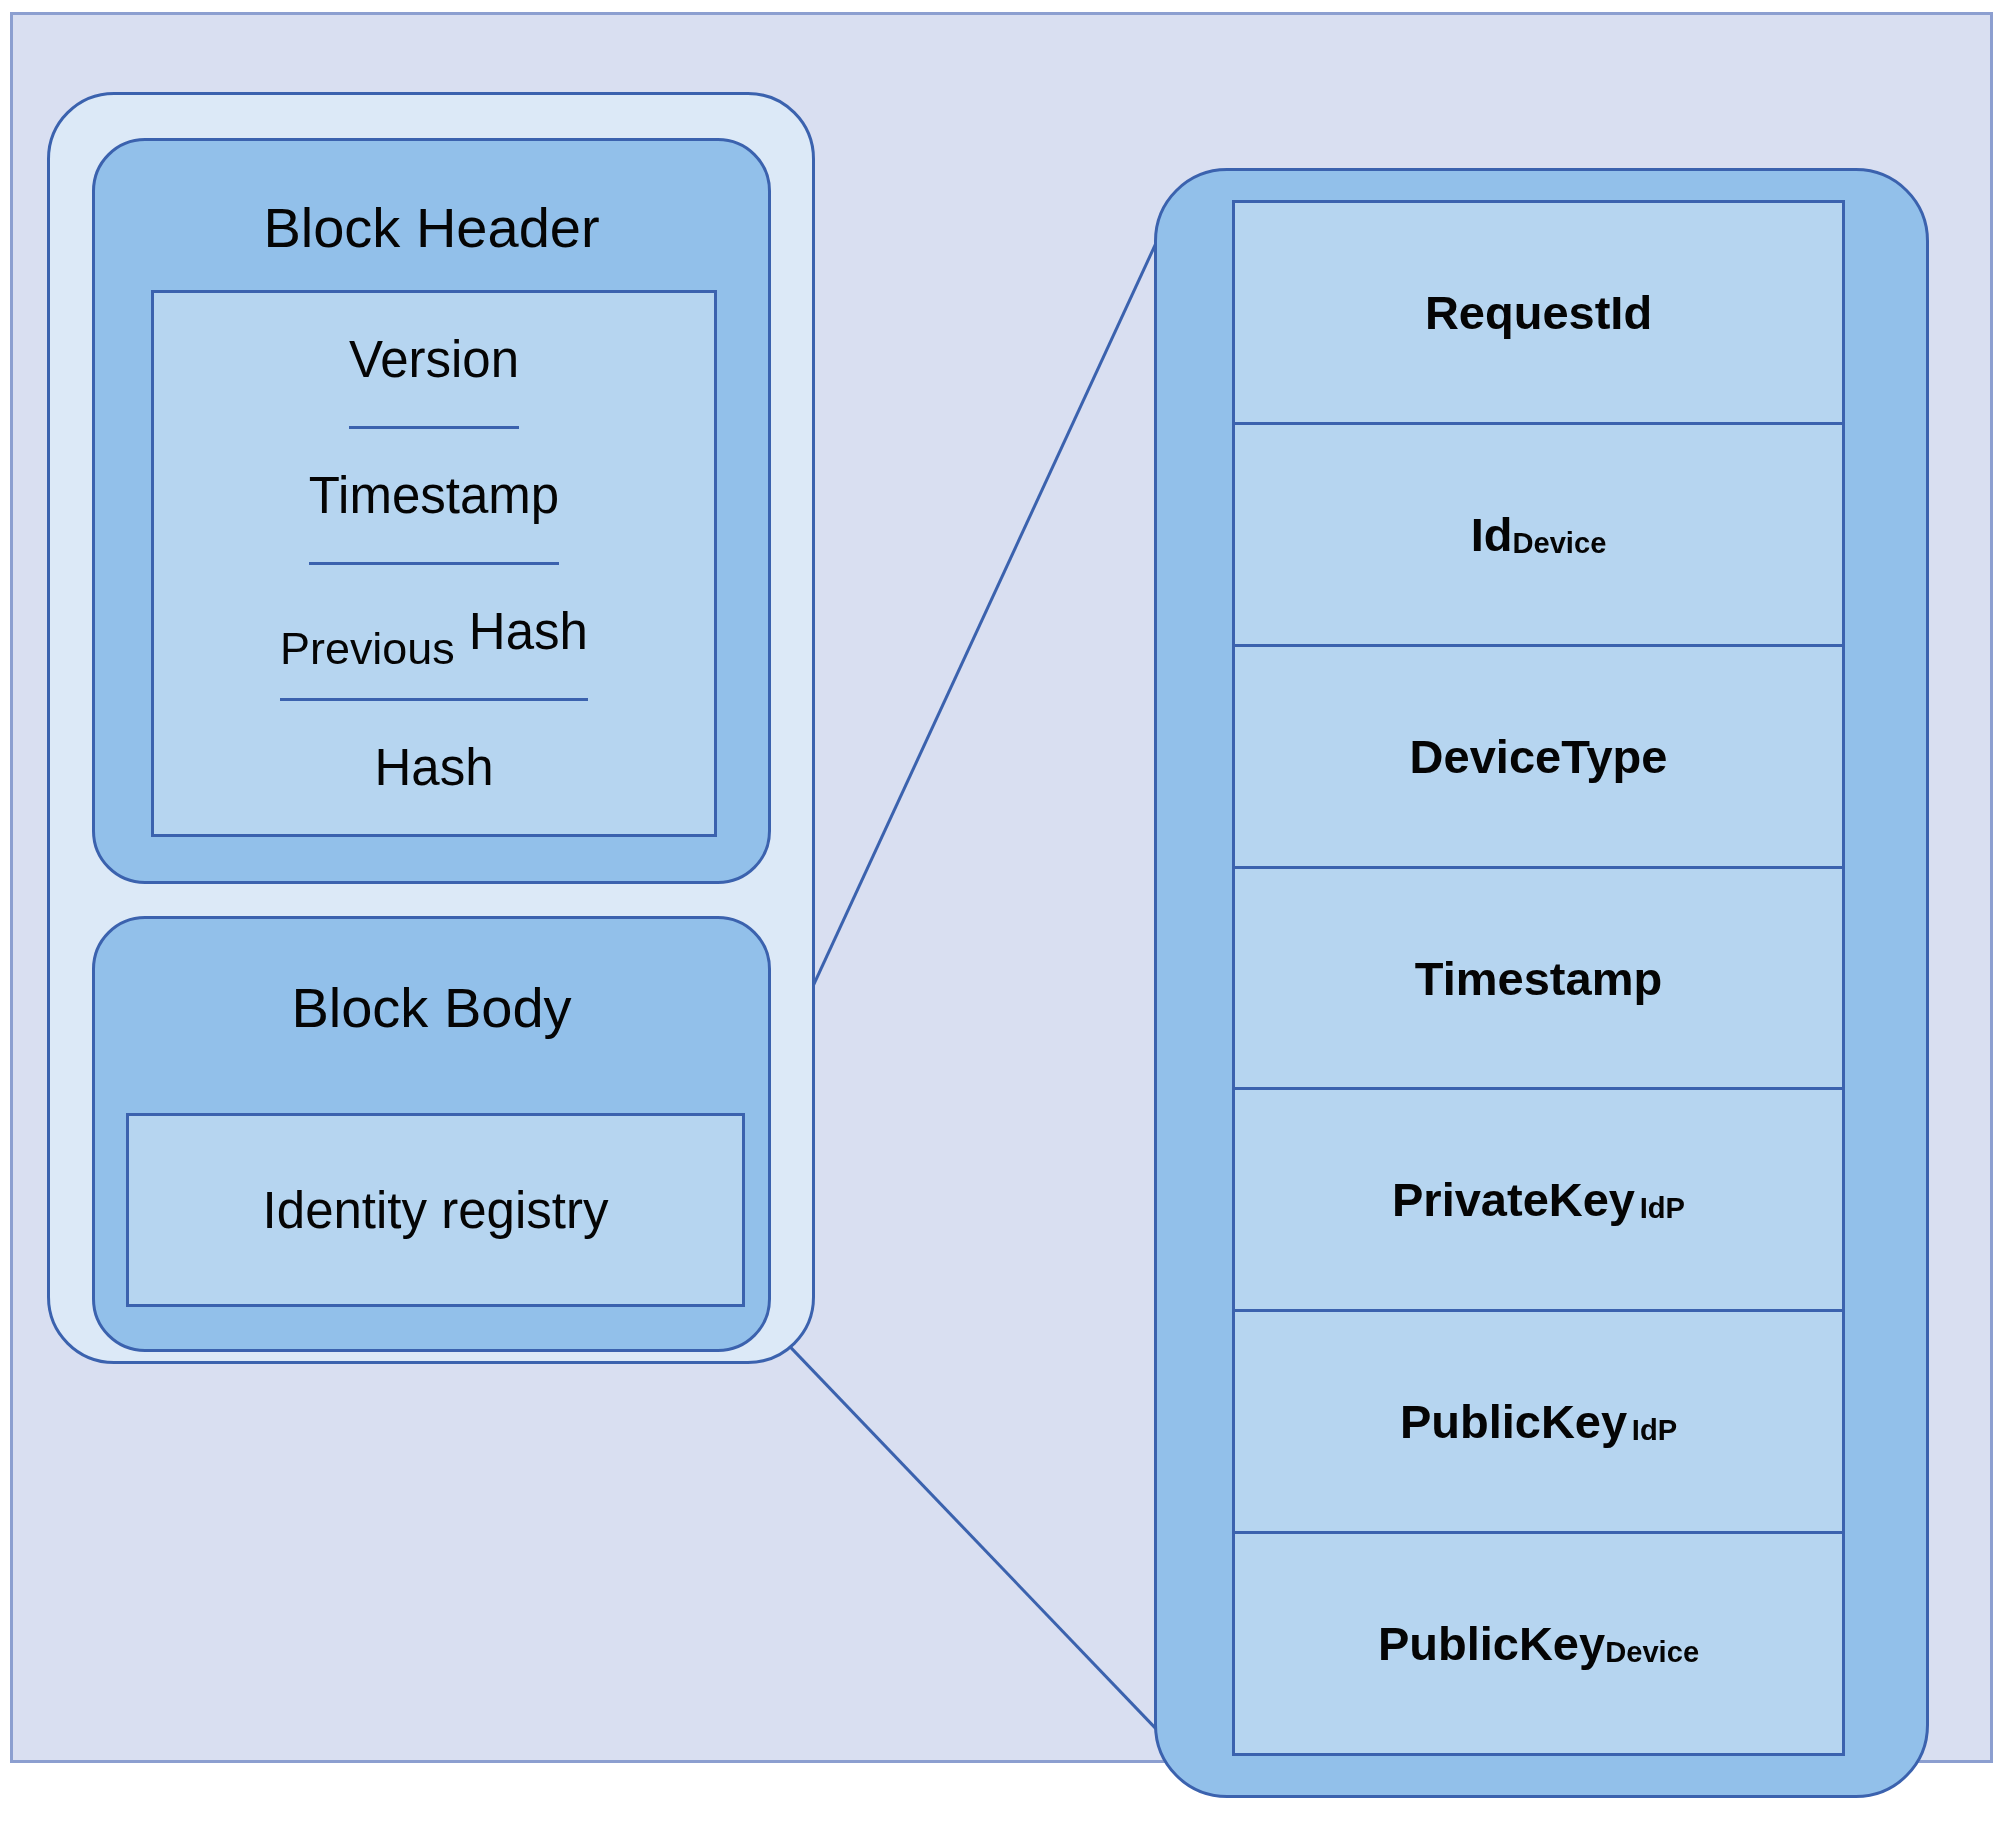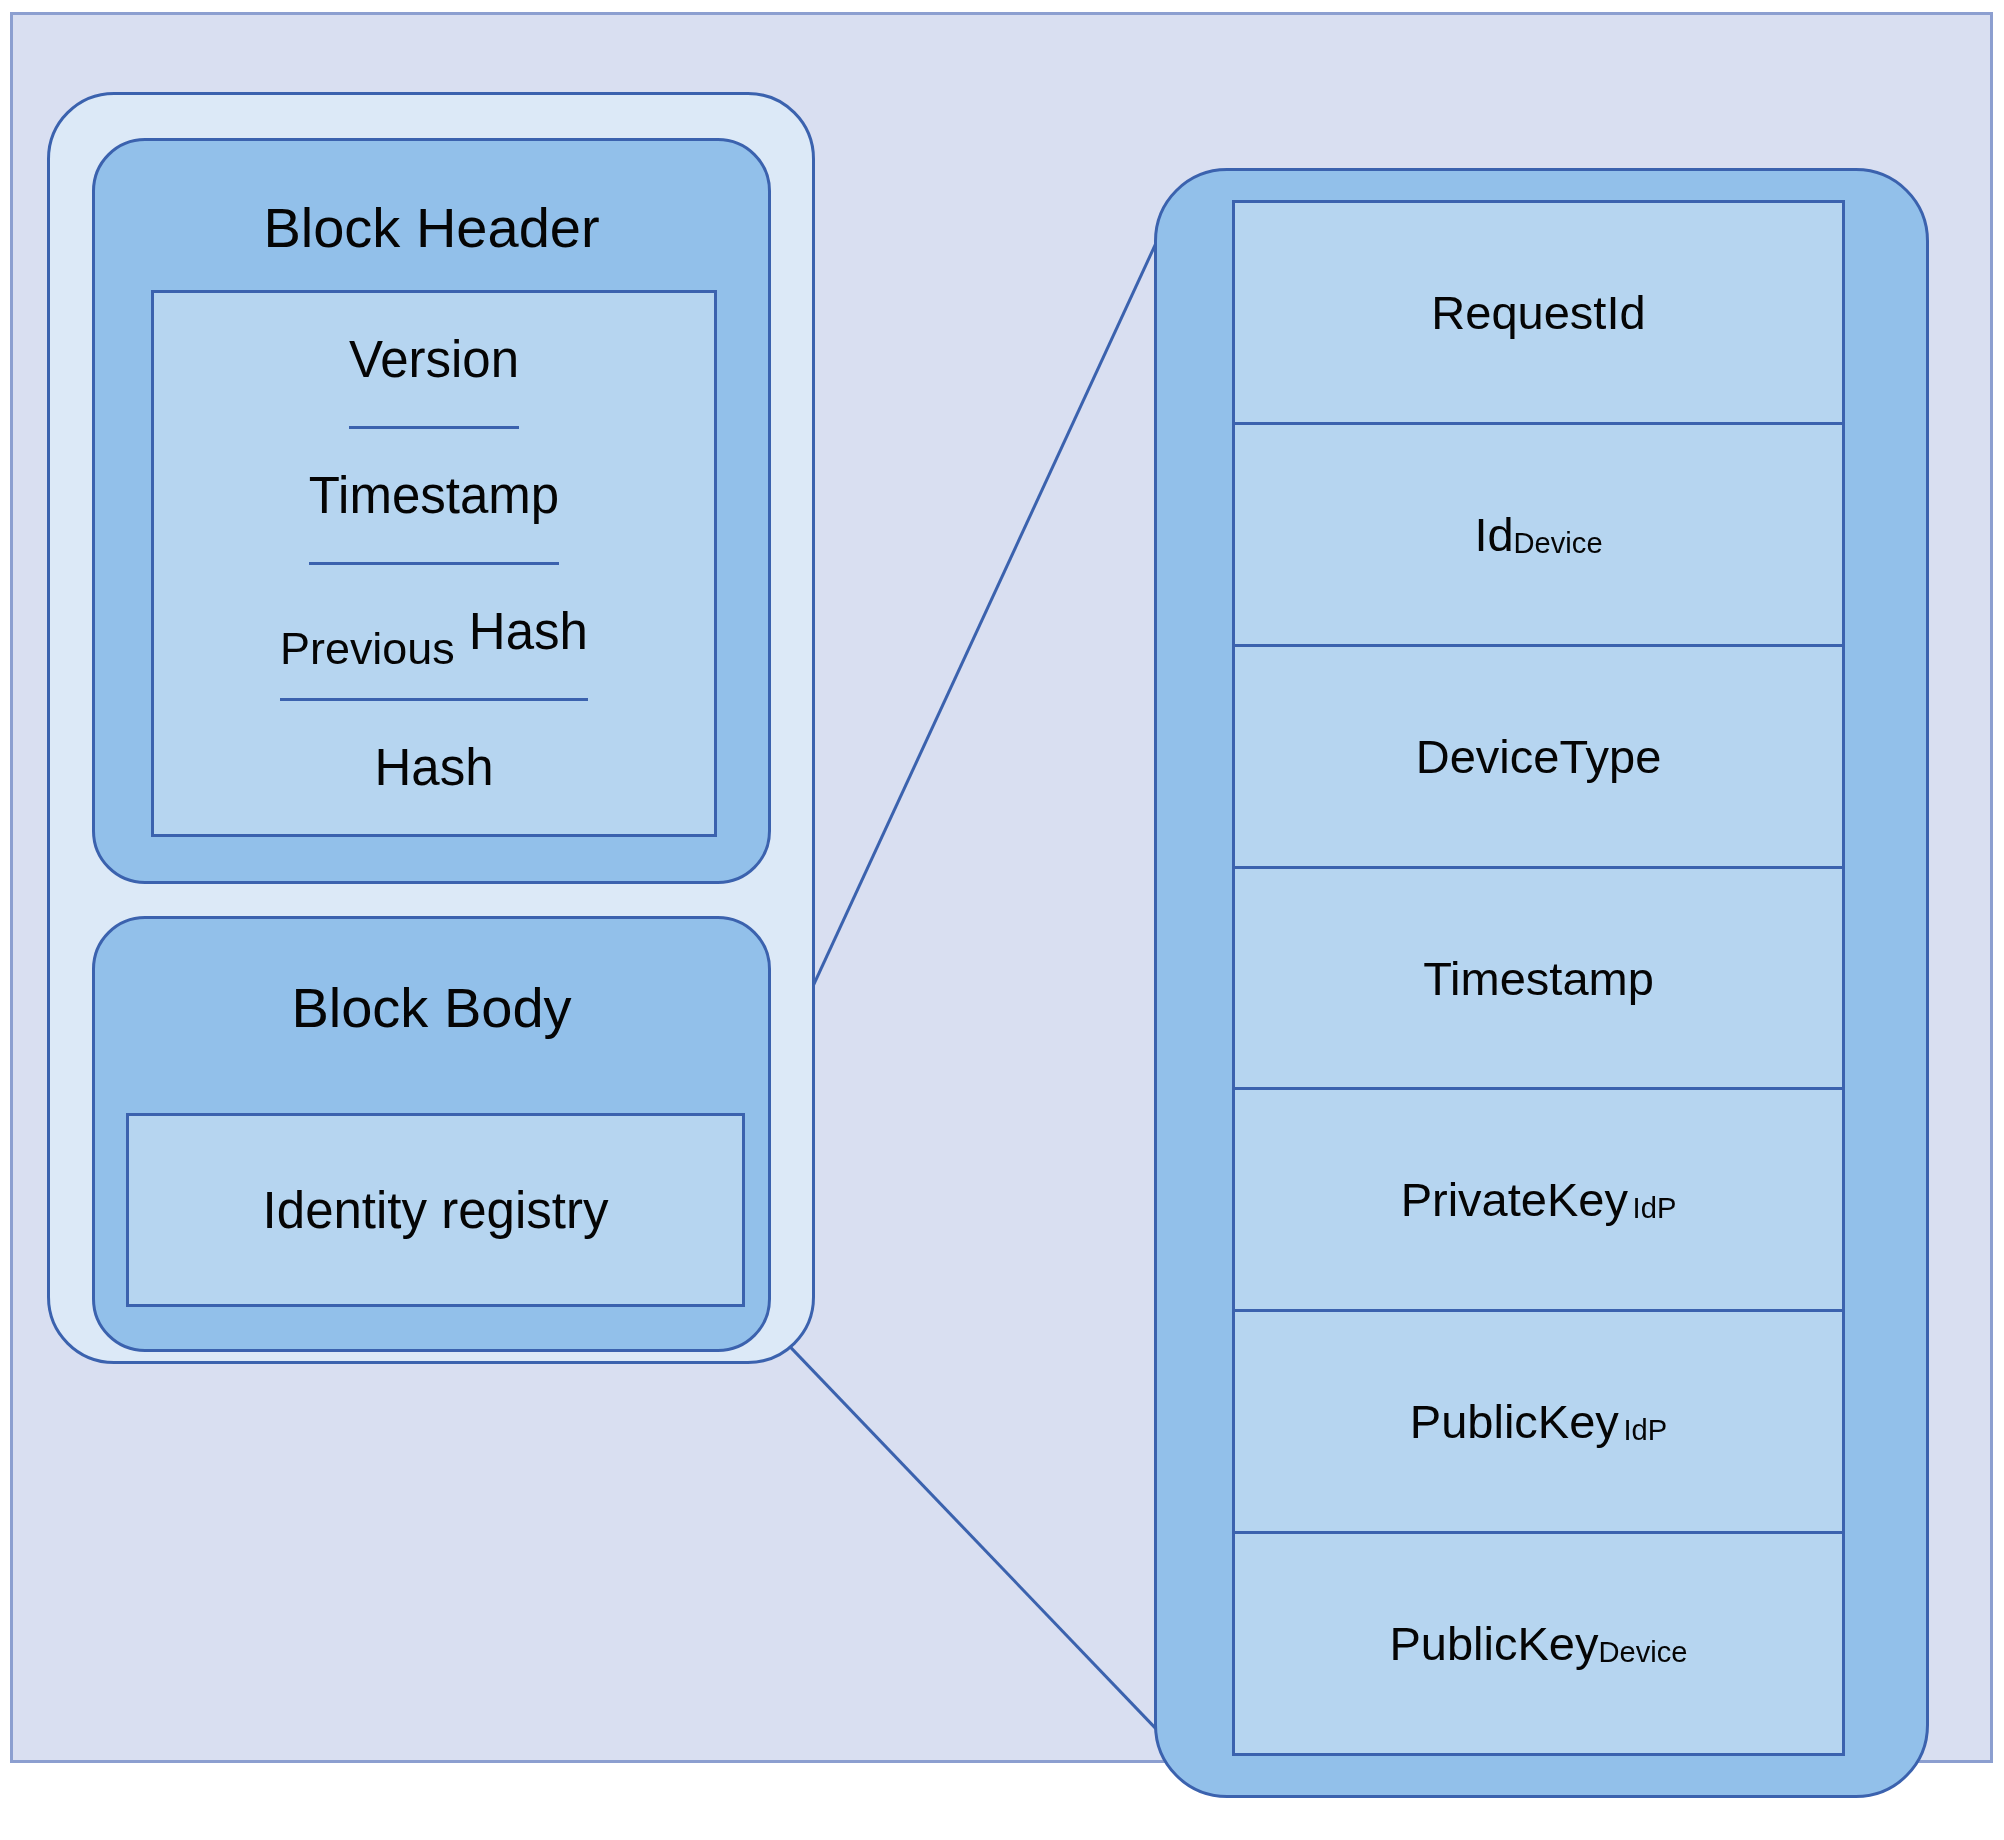--- a/index.html
+++ b/index.html
@@ -68,21 +68,21 @@
   .field-table{
     position:absolute;
     background:#B6D5F0;
     border:3px solid #3B62AE;
     box-sizing:border-box;
     display:flex;
     flex-direction:column;
   }
   #header-table{ left:151px; top:290px; width:566px; height:547px;align-items:center; }
   #body-table  { left:126px; top:1113px; width:619px; height:194px; }
-  #detail-table{ left:1232px; top:200px; width:613px; height:1556px; }
+  #detail-table{ left:1232px; top:200px; width:613px; height:1556px;font-weight:bold; }
 
   .field-row{
     flex:1 1 0;
     border-bottom:3px solid #3B62AE;
     display:flex;
     align-items:center;
     justify-content:center;
     box-sizing:border-box;
     color:#050505;
     text-align:center;

